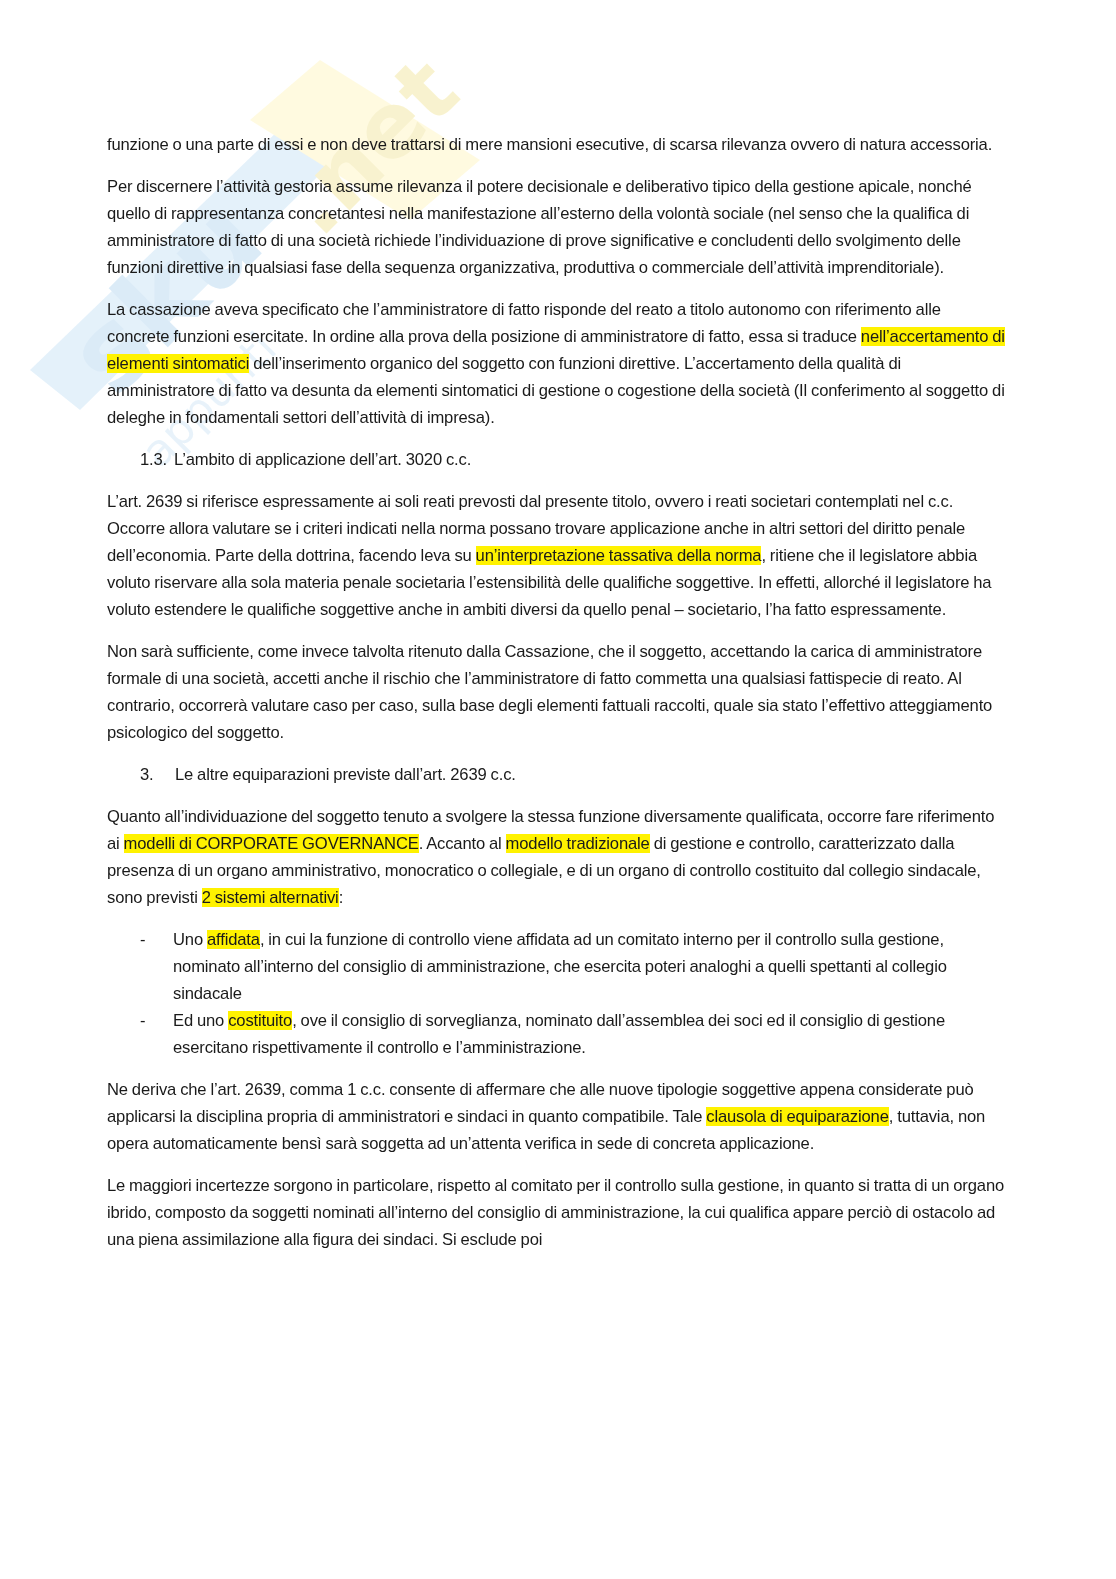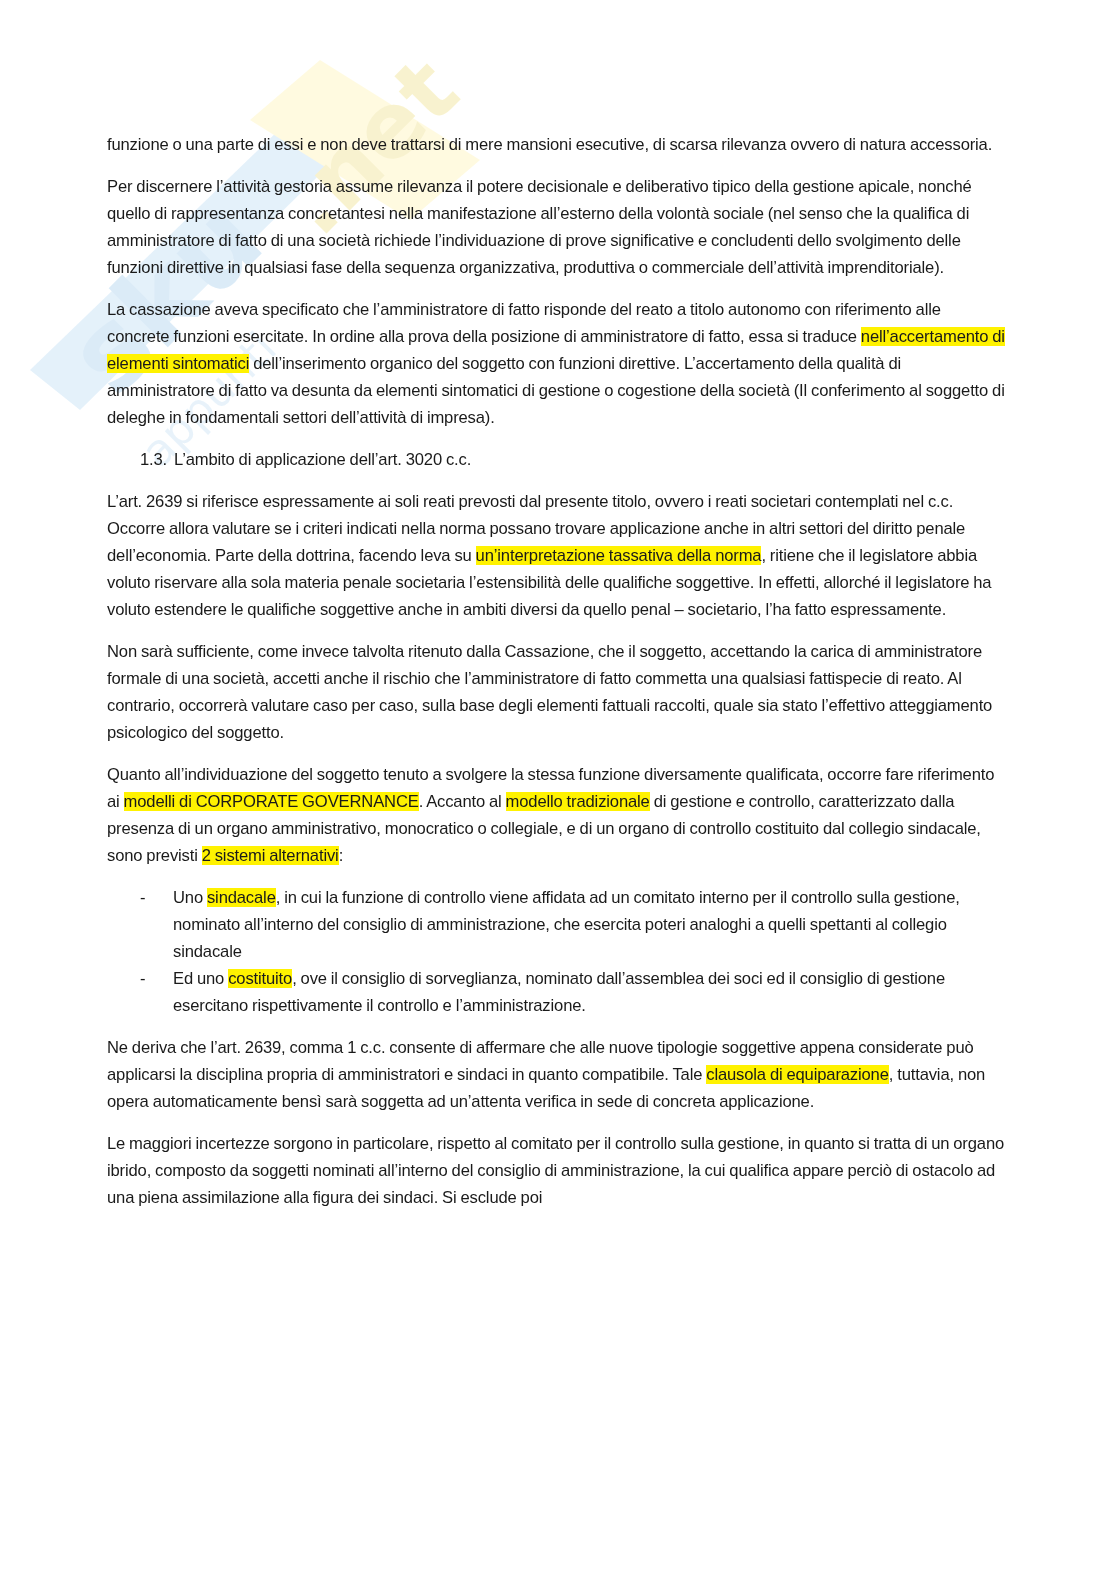--- a/index.html
+++ b/index.html
@@ -66,25 +66,26 @@
 
     <p class="heading"><span class="num">1.3.</span><span>L’ambito di applicazione dell’art. 3020 c.c.</span></p>
 
     <p class="para"><span>L’art. 2639 si riferisce espressamente ai soli reati prevosti dal presente titolo, ovvero i reati societari contemplati nel c.c. Occorre allora valutare se i criteri indicati nella norma possano trovare applicazione anche in altri settori del diritto penale dell’economia. Parte della dottrina, facendo leva su </span><span class="hl">un’interpretazione tassativa della norma</span><span>, ritiene che il legislatore abbia voluto riservare alla sola materia penale societaria l’estensibilità delle qualifiche soggettive. In effetti, allorché il legislatore ha voluto estendere le qualifiche soggettive anche in ambiti diversi da quello penal – societario, l’ha fatto espressamente.</span></p>
 
 
     <p class="para">
       <span>Non sarà sufficiente, come invece talvolta ritenuto dalla Cassazione, che il soggetto, accettando la carica di amministratore formale di una società, accetti anche il rischio che l’amministratore di fatto commetta una qualsiasi fattispecie di reato. Al contrario, occorrerà valutare caso per caso, sulla base degli elementi fattuali raccolti, quale sia stato l’effettivo atteggiamento psicologico del soggetto.</span>
     </p>
 
+    <p class="heading h3"><span class="num">3.</span><span>Le altre equiparazioni previste dall’art. 2639 c.c.</span></p>
 
     <p class="para"><span>Quanto all’individuazione del soggetto tenuto a svolgere la stessa funzione diversamente qualificata, occorre fare riferimento ai </span><span class="hl">modelli di CORPORATE GOVERNANCE</span><span>. Accanto al </span><span class="hl">modello tradizionale</span><span> di gestione e controllo, caratterizzato dalla presenza di un organo amministrativo, monocratico o collegiale, e di un organo di controllo costituito dal collegio sindacale, sono previsti </span><span class="hl">2 sistemi alternativi</span><span>:</span></p>
 
     <ul class="dash">
-      <li><span class="bullet">-</span><span>Uno </span><span class="hl">sindacale</span><span>, in cui la funzione di controllo viene affidata ad un comitato interno per il controllo sulla gestione, nominato all’interno del consiglio di amministrazione, che esercita poteri analoghi a quelli spettanti al collegio sindacale</span></li>
+      <li><span class="bullet">-</span><span>Uno </span><span class="hl">affidata</span><span>, in cui la funzione di controllo viene affidata ad un comitato interno per il controllo sulla gestione, nominato all’interno del consiglio di amministrazione, che esercita poteri analoghi a quelli spettanti al collegio sindacale</span></li>
       <li><span class="bullet">-</span><span>Ed uno </span><span class="hl">costituito</span><span>, ove il consiglio di sorveglianza, nominato dall’assemblea dei soci ed il consiglio di gestione esercitano rispettivamente il controllo e l’amministrazione.</span></li>
     </ul>
 
     <p class="para"><span>Ne deriva che l’art. 2639, comma 1 c.c. consente di affermare che alle nuove tipologie soggettive appena considerate può applicarsi la disciplina propria di amministratori e sindaci in quanto compatibile. Tale </span><span class="hl">clausola di equiparazione</span><span>, tuttavia, non opera automaticamente bensì sarà soggetta ad un’attenta verifica in sede di concreta applicazione.</span></p>
 
     <p class="para">
       <span>Le maggiori incertezze sorgono in particolare, rispetto al comitato per il controllo sulla gestione, in quanto si tratta di un organo ibrido, composto da soggetti nominati all’interno del consiglio di amministrazione, la cui qualifica appare perciò di ostacolo ad una piena assimilazione alla figura dei sindaci. Si esclude poi</span>
     </p>
 
   </div>

